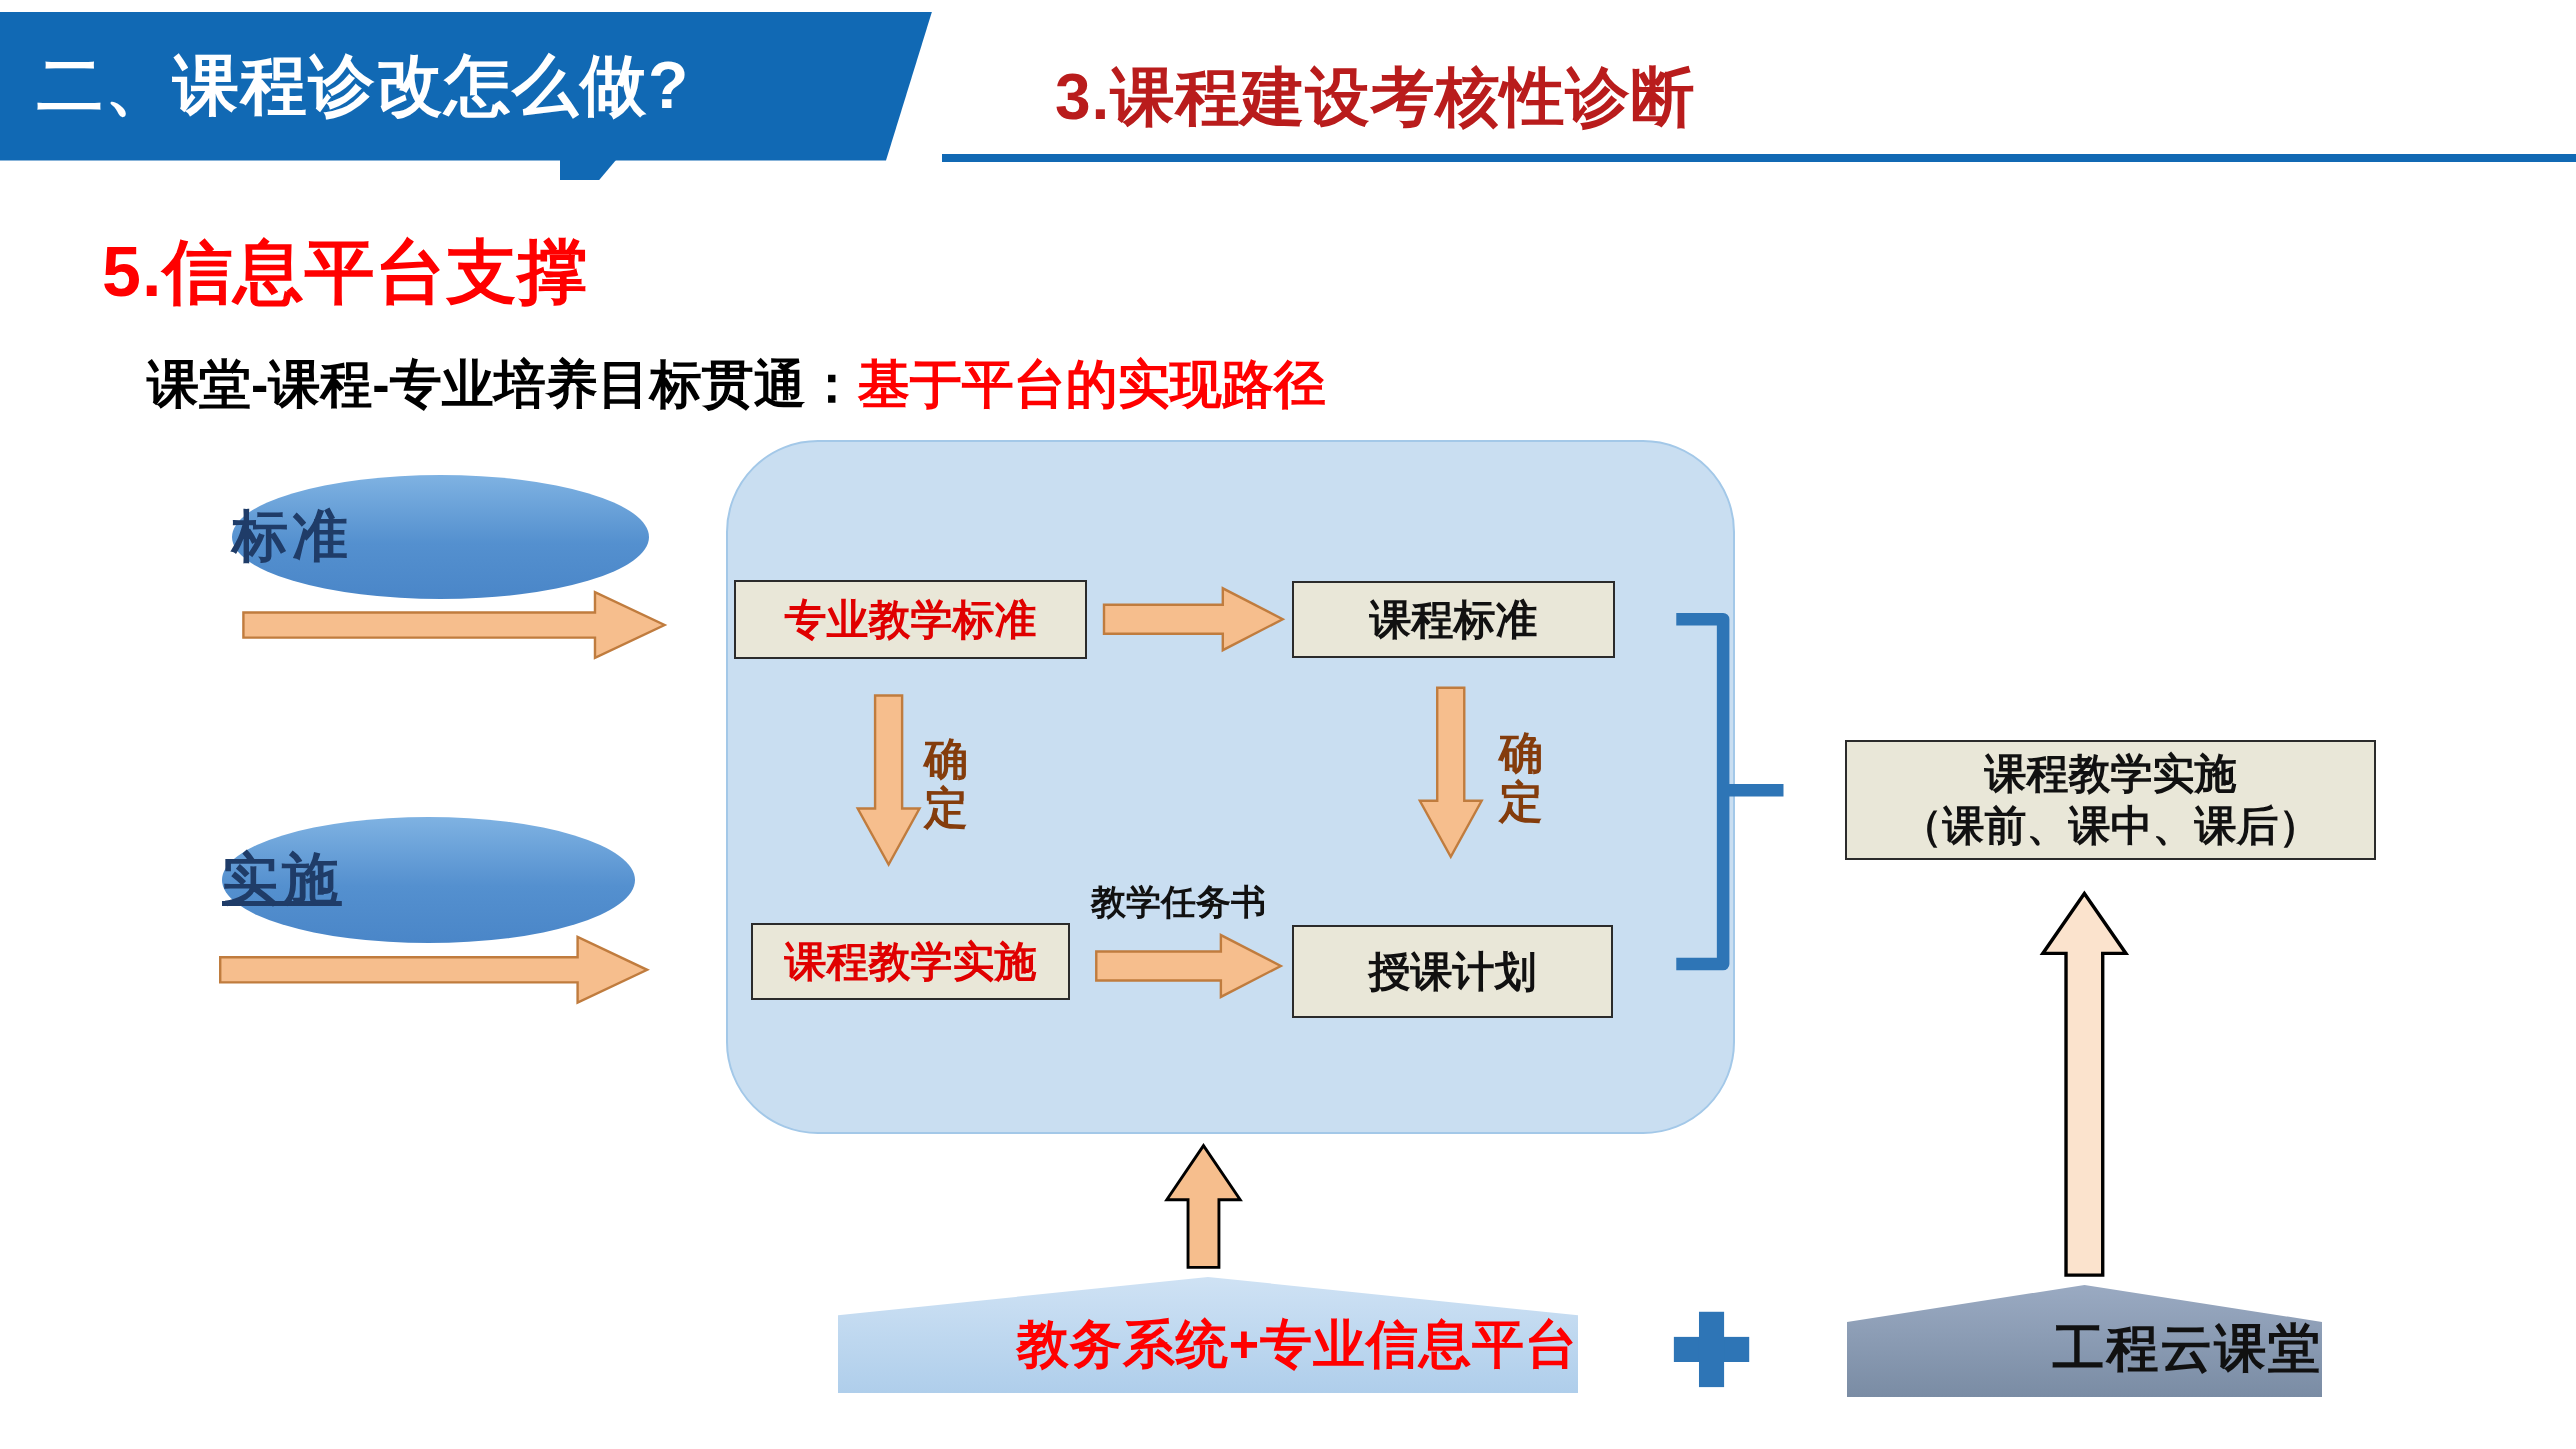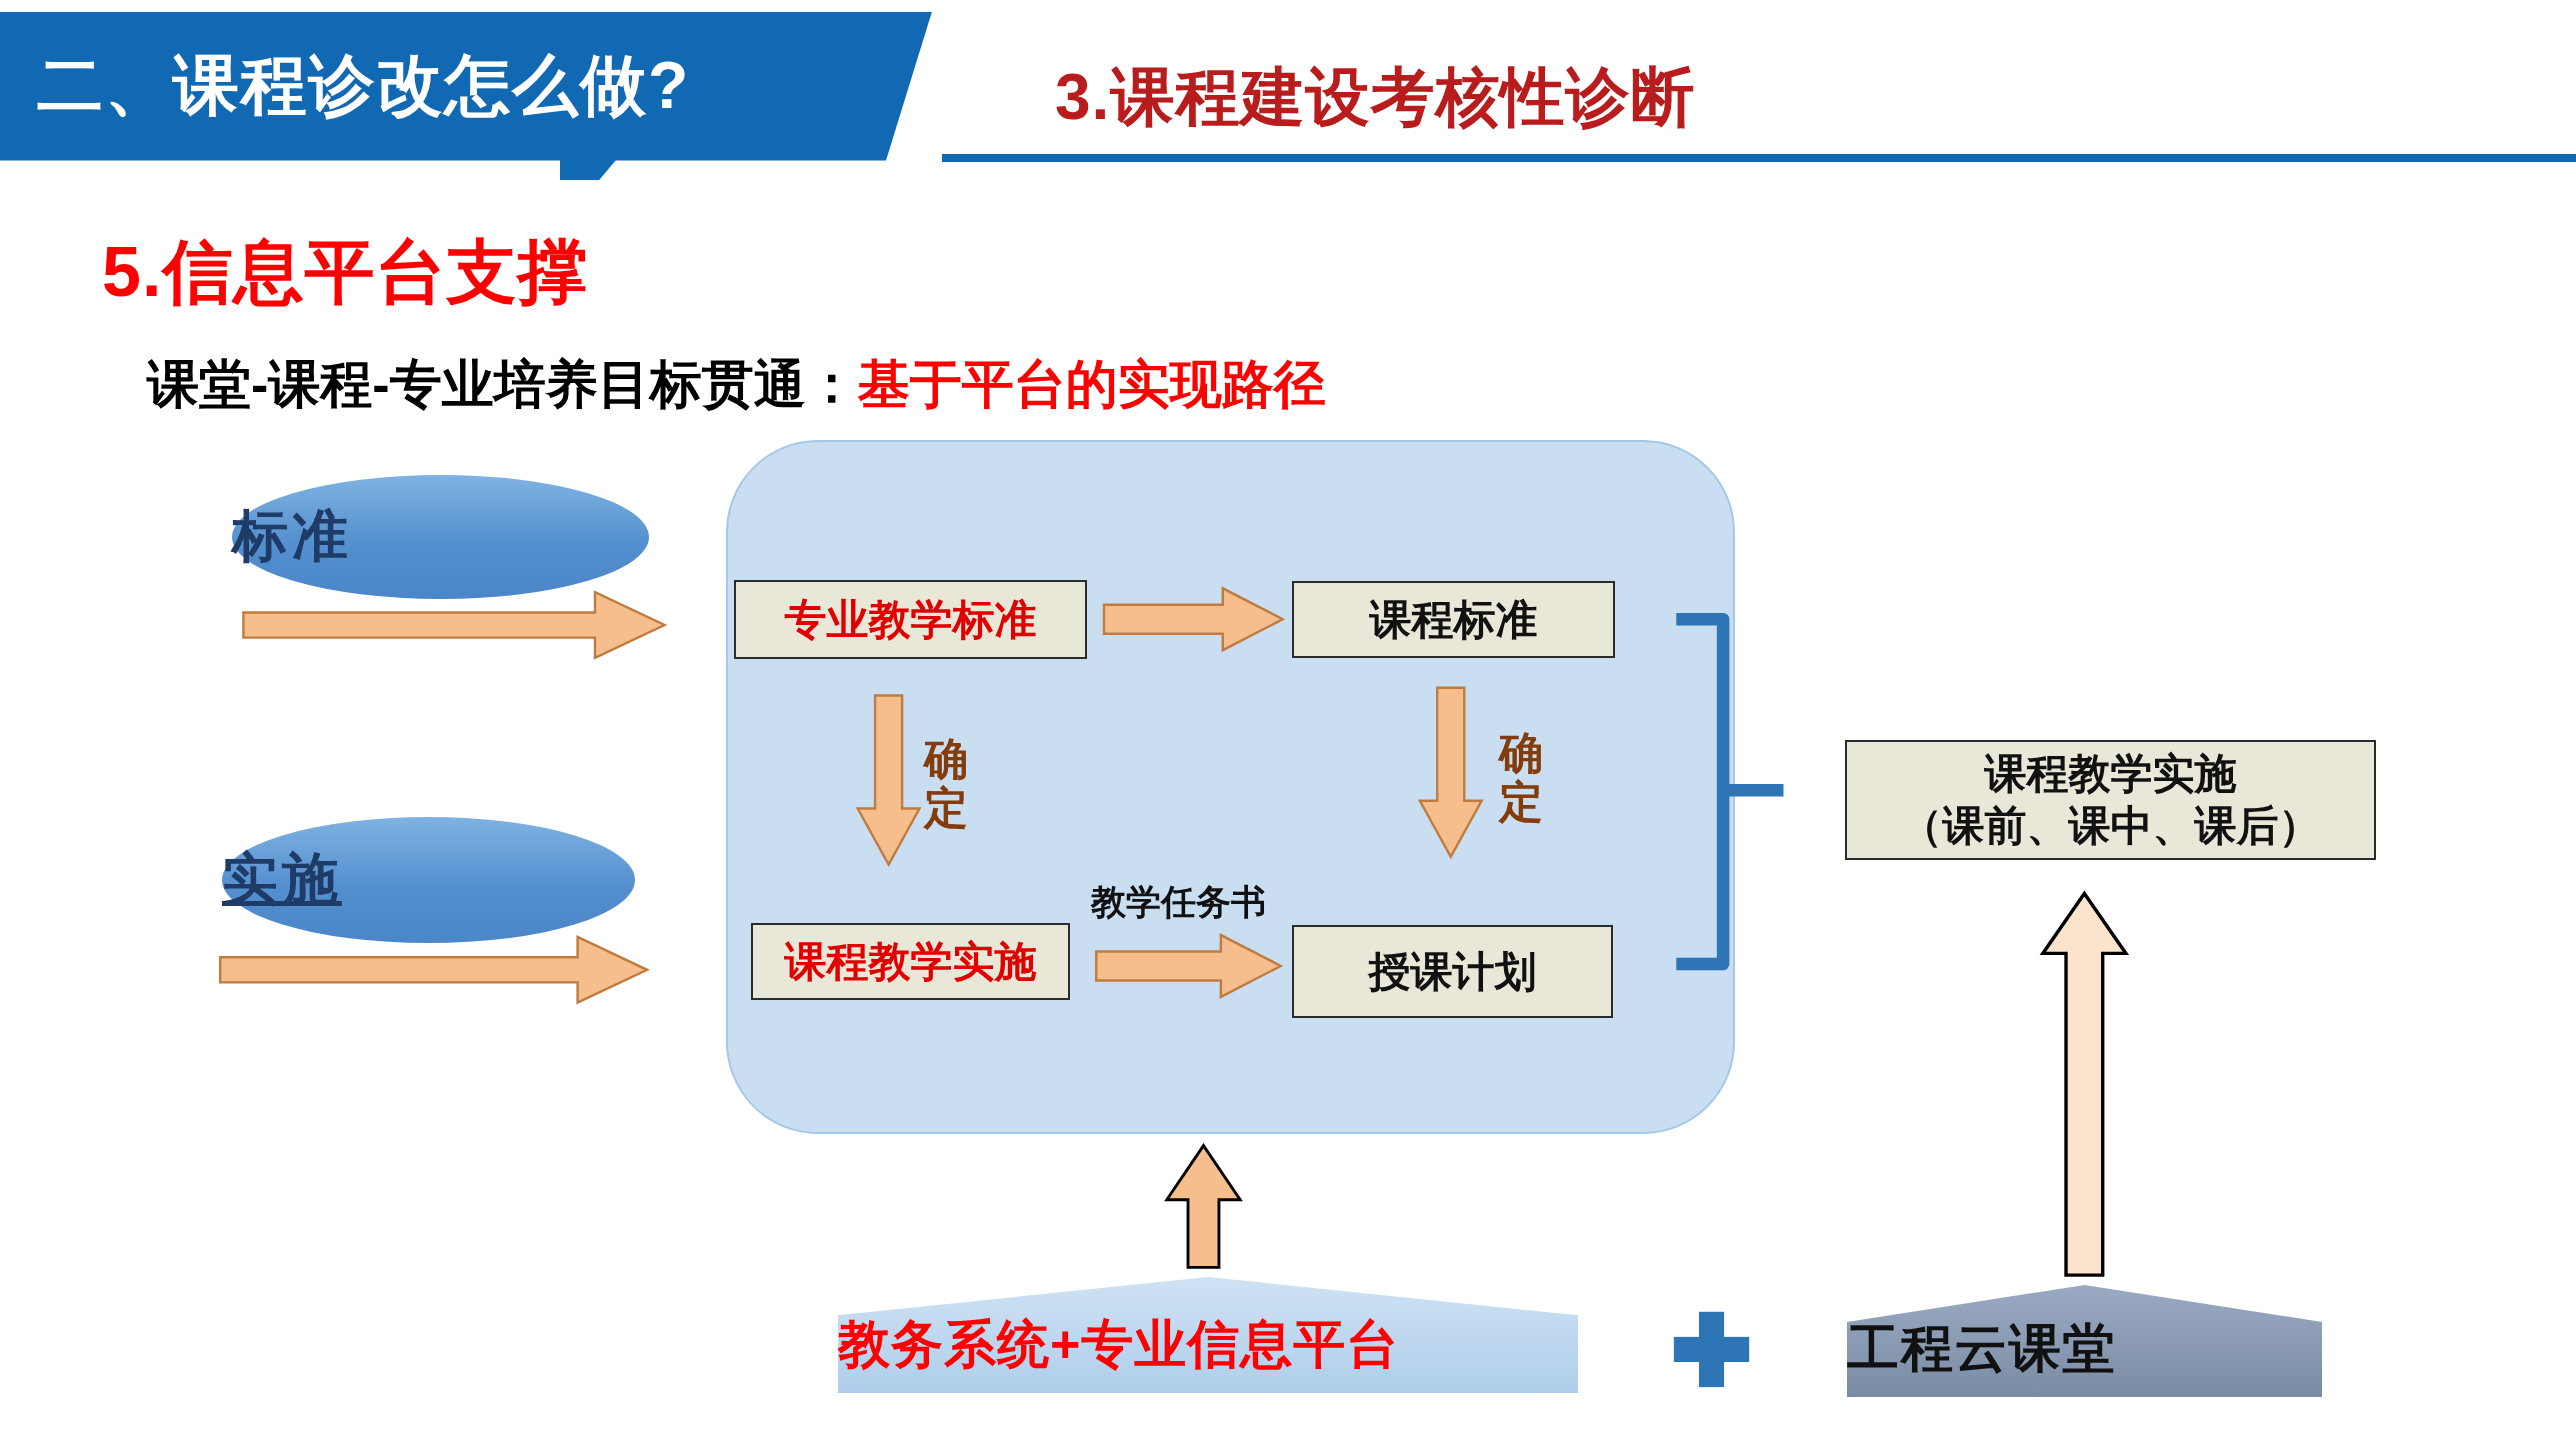--- a/index.html
+++ b/index.html
@@ -45,21 +45,21 @@
   #confirm-left{left:920px;top:734px;}
   #confirm-right{left:1495px;top:728px;}
   #task-book{left:1091px;top:879px;font-size:35px;font-weight:bold;color:#111111;}
 
   #impl-box{left:1845px;top:740px;width:531px;height:120px;background:#E9E7D8;border:2.9px solid #2b2b2b;
     box-sizing:border-box;display:flex;flex-direction:column;align-items:center;justify-content:center;
     font-weight:bold;font-size:42px;color:#111111;line-height:1.25;}
 
   
   .pentagon{clip-path:polygon(0% 100%,0% 33%,50% 0%,100% 33%,100% 100%);
-    display:flex;align-items:flex-end;justify-content:flex-start;box-sizing:border-box;}
+    display:flex;align-items:flex-end;justify-content:flex-end;box-sizing:border-box;}
   #platform{left:838px;top:1277px;width:740px;height:116px;
     background:linear-gradient(180deg,#CFE2F4 0%,#AFCEEB 100%);padding-bottom:13.5px;}
   #platform .t{color:#FF0000;font-weight:bold;font-size:52px;letter-spacing:1px;}
   #cloud{left:1847px;top:1285px;width:475px;height:112px;
     background:linear-gradient(180deg,#9AAAC2 0%,#7A8CA4 100%);padding-bottom:13.5px;}
   #cloud .t{color:#111111;font-weight:bold;font-size:52px;letter-spacing:1.9px;}
 
   #overlay{left:0;top:0;width:2576px;height:1450px;pointer-events:none;}
 </style>
 </head>

